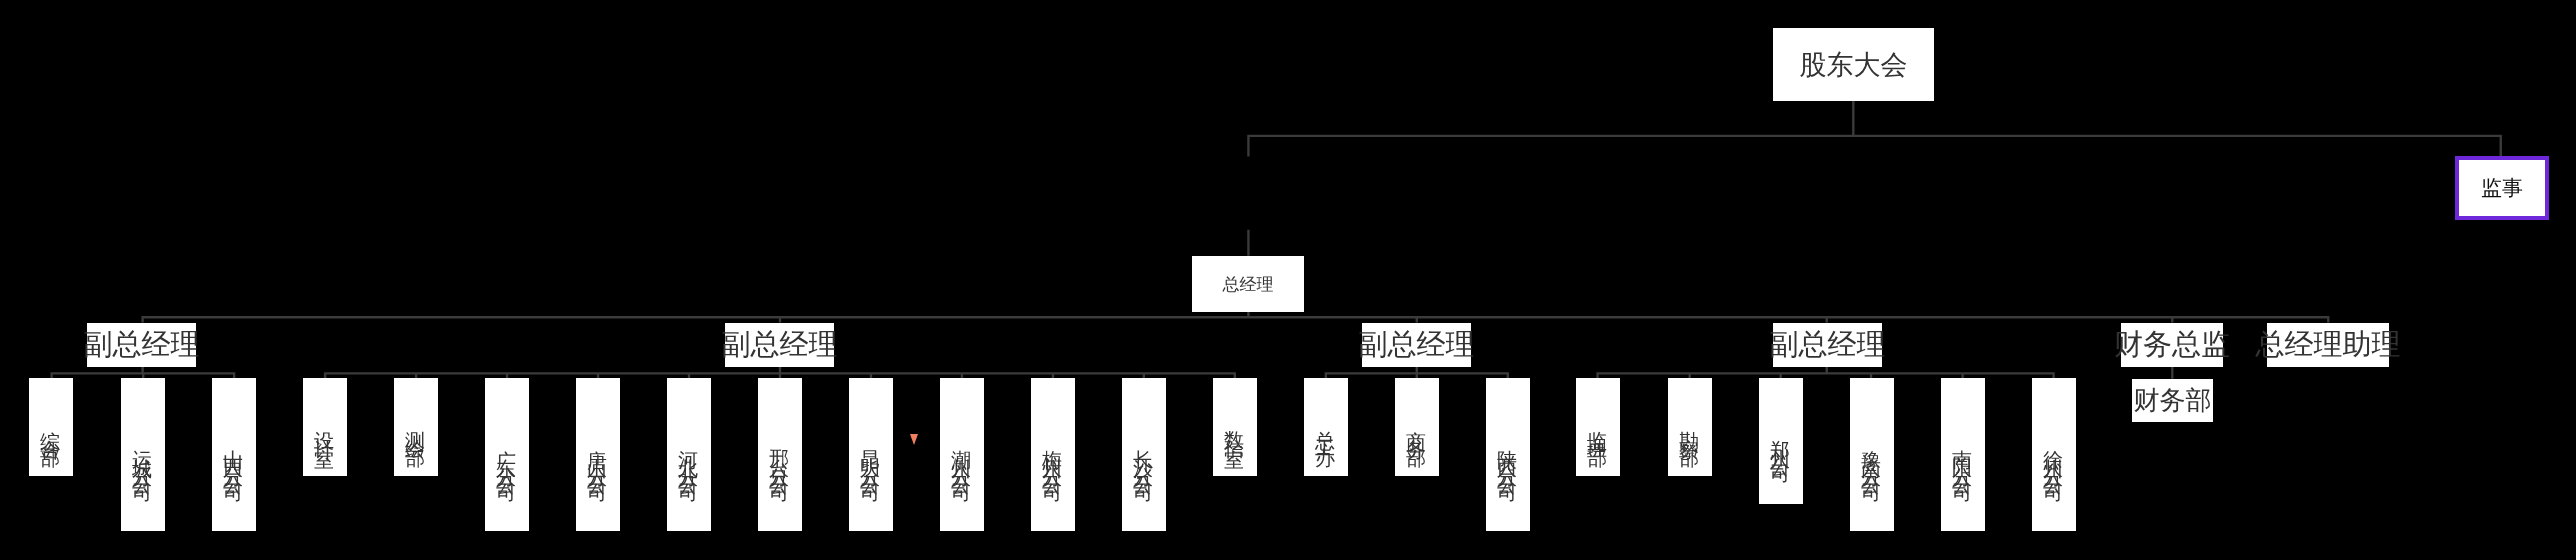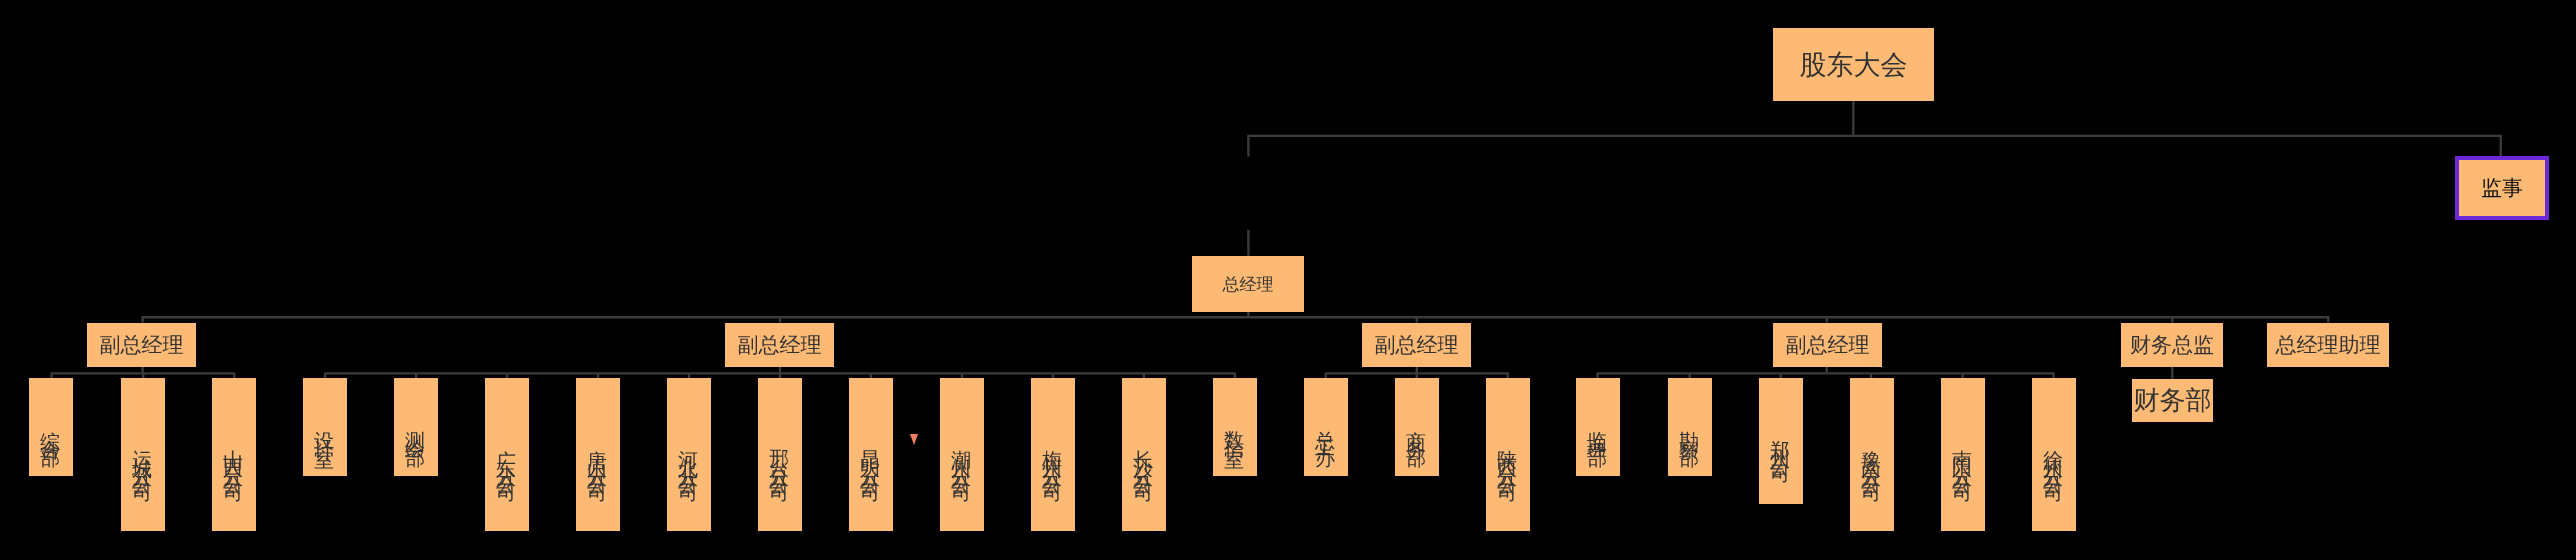--- a/index.html
+++ b/index.html
@@ -6,32 +6,32 @@
   #stage{
     position:relative;
     width:2576px;height:560px;
     background:#000000;
     overflow:hidden;
     font-family:"Liberation Sans","DejaVu Sans",sans-serif;
   }
   #connectors{position:absolute;left:0;top:0;}
   .node{
     position:absolute;
-    background:#fdba74;
+    background:#ffffff;
     color:#333333;
     display:flex;
     align-items:center;
     justify-content:center;
     box-sizing:border-box;
     white-space:nowrap;
     cursor:default;
   }
   .lvl-top{font-size:27px;}
   .lvl-gm{font-size:17px;}
-  .lvl-2{font-size:21px;}
+  .lvl-2{font-size:29px;}
   .lvl-dept{font-size:26px;}
   .selected{border:4px solid #6d28d9;font-size:21px;color:#111111;}
   .leaf{
     top:378px;width:44px;font-size:20px;
     writing-mode:vertical-rl;
     text-orientation:upright;
     letter-spacing:8.3px;
   }
   .h3{height:98px;}
   .h4{height:126px;}

